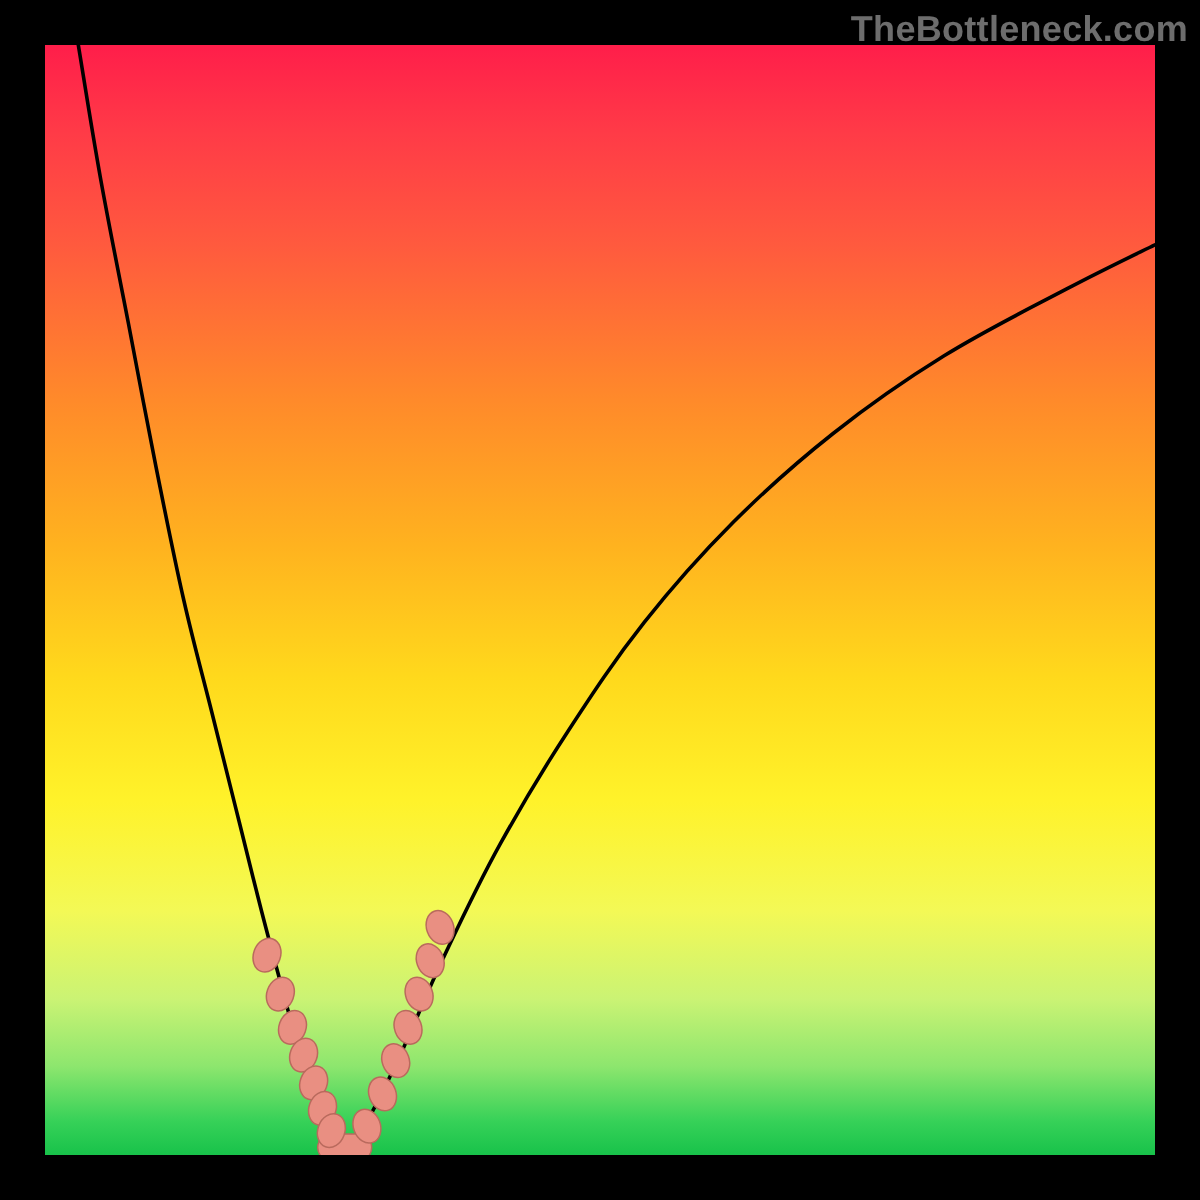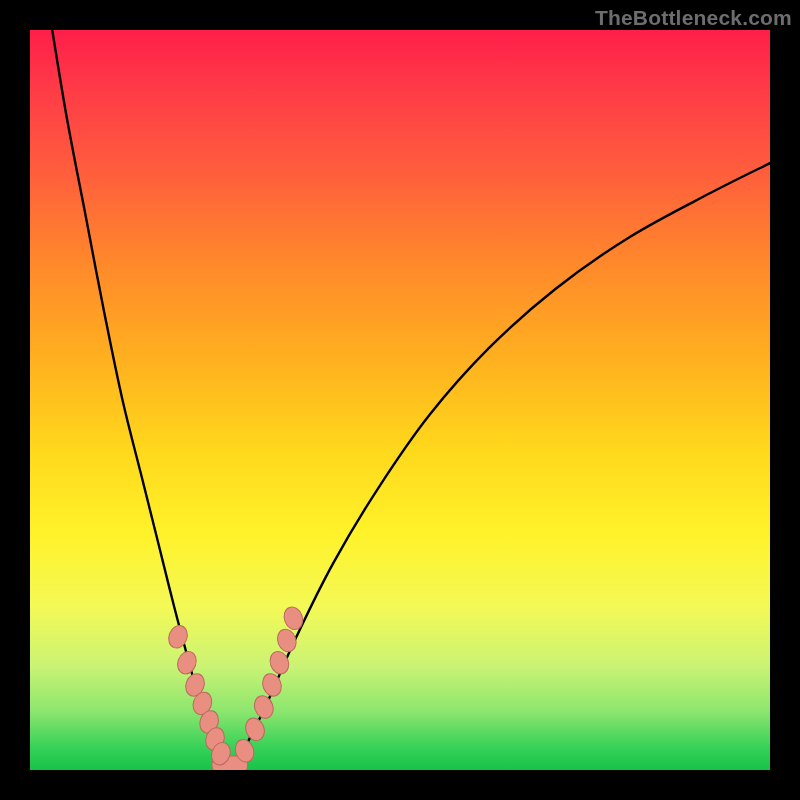--- a/index.html
+++ b/index.html
@@ -36,21 +36,21 @@
       #caf374 86%,
       #8de66e 92%,
       #36d158 97%,
       #18c24a 100%
     );
   }
   .watermark {
     position: absolute;
     top: 6px;
     right: 8px;
-    font-size: 21px;
+    font-size: 24px;
     font-weight: 600;
     color: #6d6d6d;
     letter-spacing: 0.2px;
     user-select: none;
   }
   svg.overlay {
     position: absolute;
     left: 0;
     top: 0;
     width: 740px;

